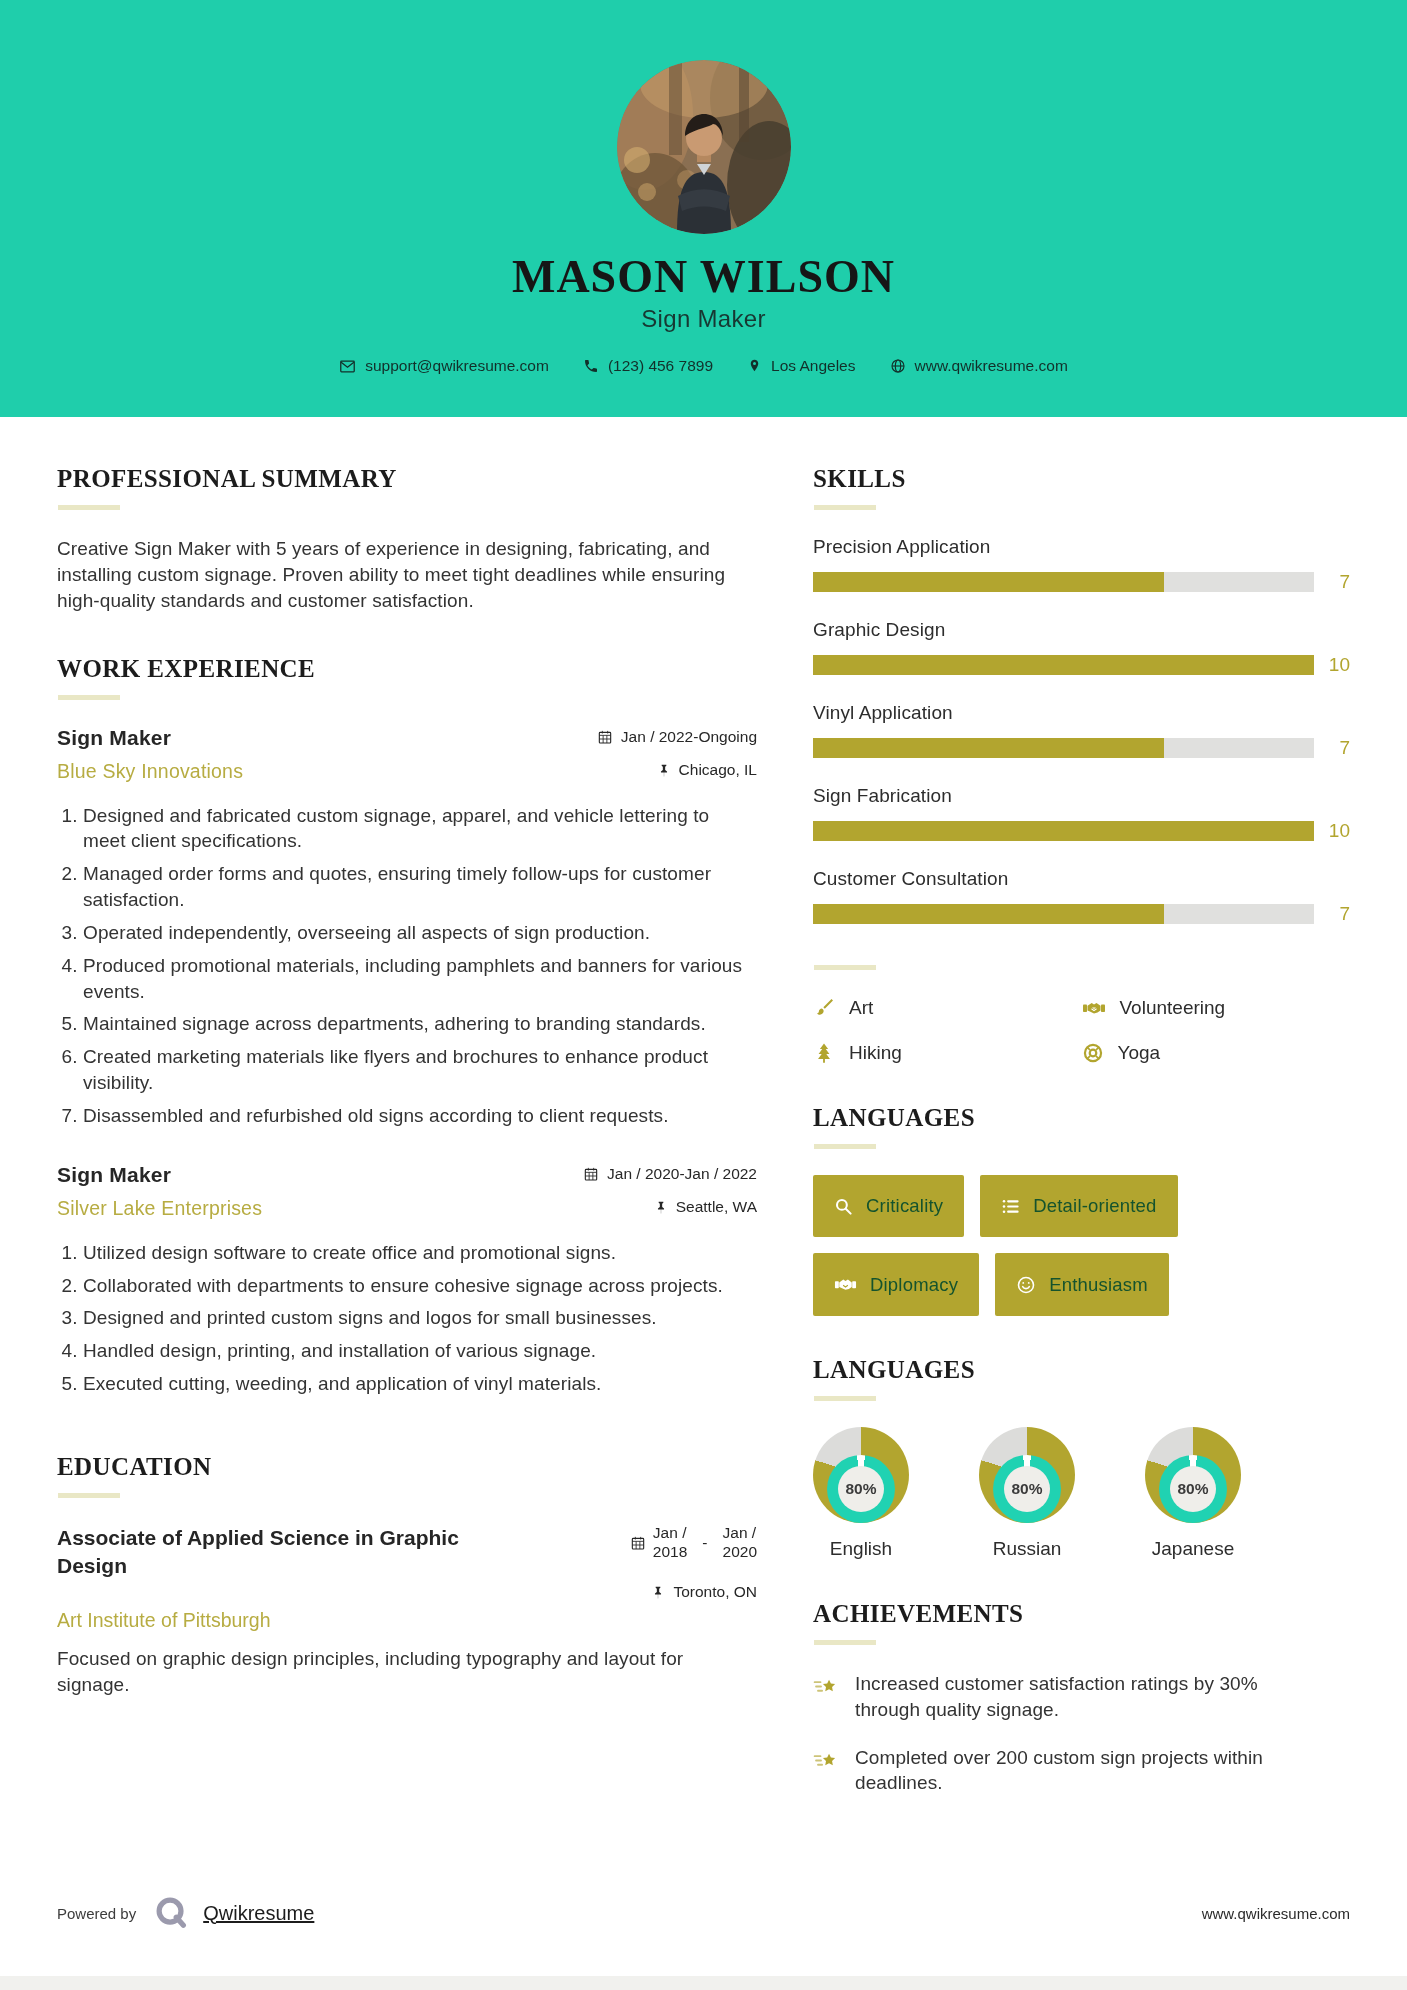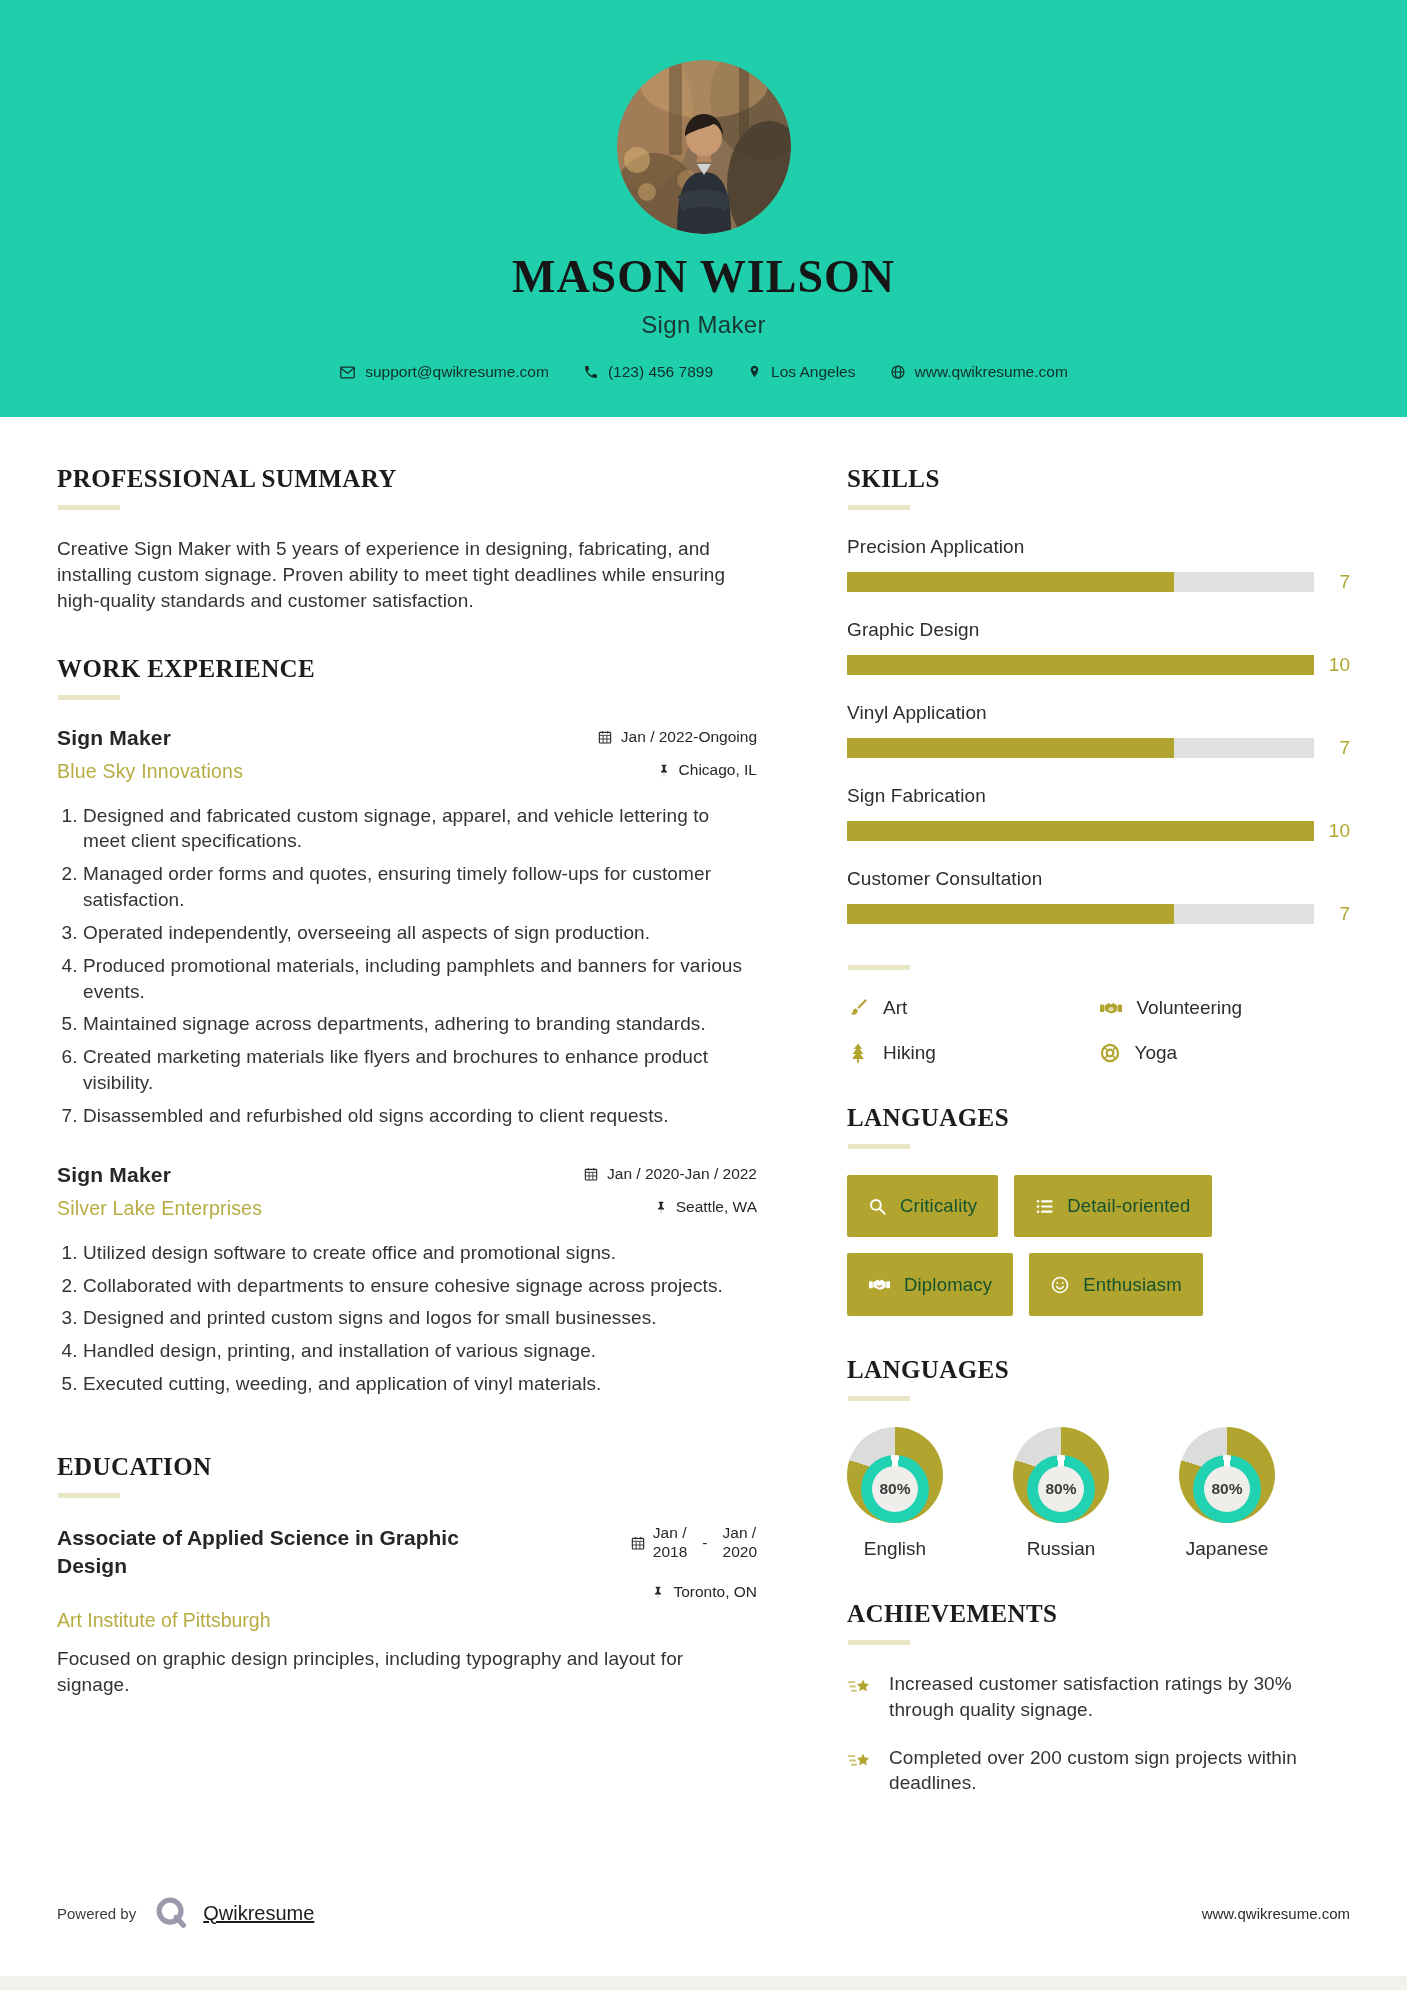--- a/index.html
+++ b/index.html
@@ -7,32 +7,32 @@
   .page {
     position:relative; width:1407px; height:1990px; background:#fff; overflow:hidden;
     font-family:"Liberation Sans", sans-serif; color:#333;
   }
   
   .header { background:#1fceab; height:417px; text-align:center; padding-top:60px; }
   .avatar { width:174px; height:174px; border-radius:50%; margin:0 auto; overflow:hidden; }
   .avatar svg { display:block; }
   .name {
     font-family:"Liberation Serif", serif; font-weight:700; font-size:46px; color:#161616;
-    letter-spacing:1px; margin:16px 0 8px;text-align:center;
+    letter-spacing:1px; margin:16px 0 2px;text-align:center;
   }
   .subtitle { font-size:24px; color:#173832; letter-spacing:.3px; }
   .contact-row {
     display:flex; justify-content:center; align-items:center; gap:34px;
     margin-top:24px; font-size:15.5px; color:#12302a;
   }
   .contact-item { display:flex; align-items:center; gap:9px; }
   .contact-item svg { display:block; }
   
   .columns { display:flex; padding:48px 57px 0; }
-  .col-left { width:700px; flex:none; margin-right:90px; }
+  .col-left { width:700px; flex:none; margin-right:56px; }
   .col-right { flex:1; min-width:0; }
   .section { margin-bottom:40px; }
   .section-title {
     font-family:"Liberation Serif", serif; font-weight:700; font-size:25px; color:#1c1c1c;
     letter-spacing:.4px; margin:0;
   }
   .title-dash { width:62px; height:5px; background:#e9e7c5; margin:12px 0 26px 1px; }
   .body-text { font-size:19px; line-height:1.38; color:#333; margin:0; letter-spacing:.1px; }
   
   .job { margin-bottom:34px; }

